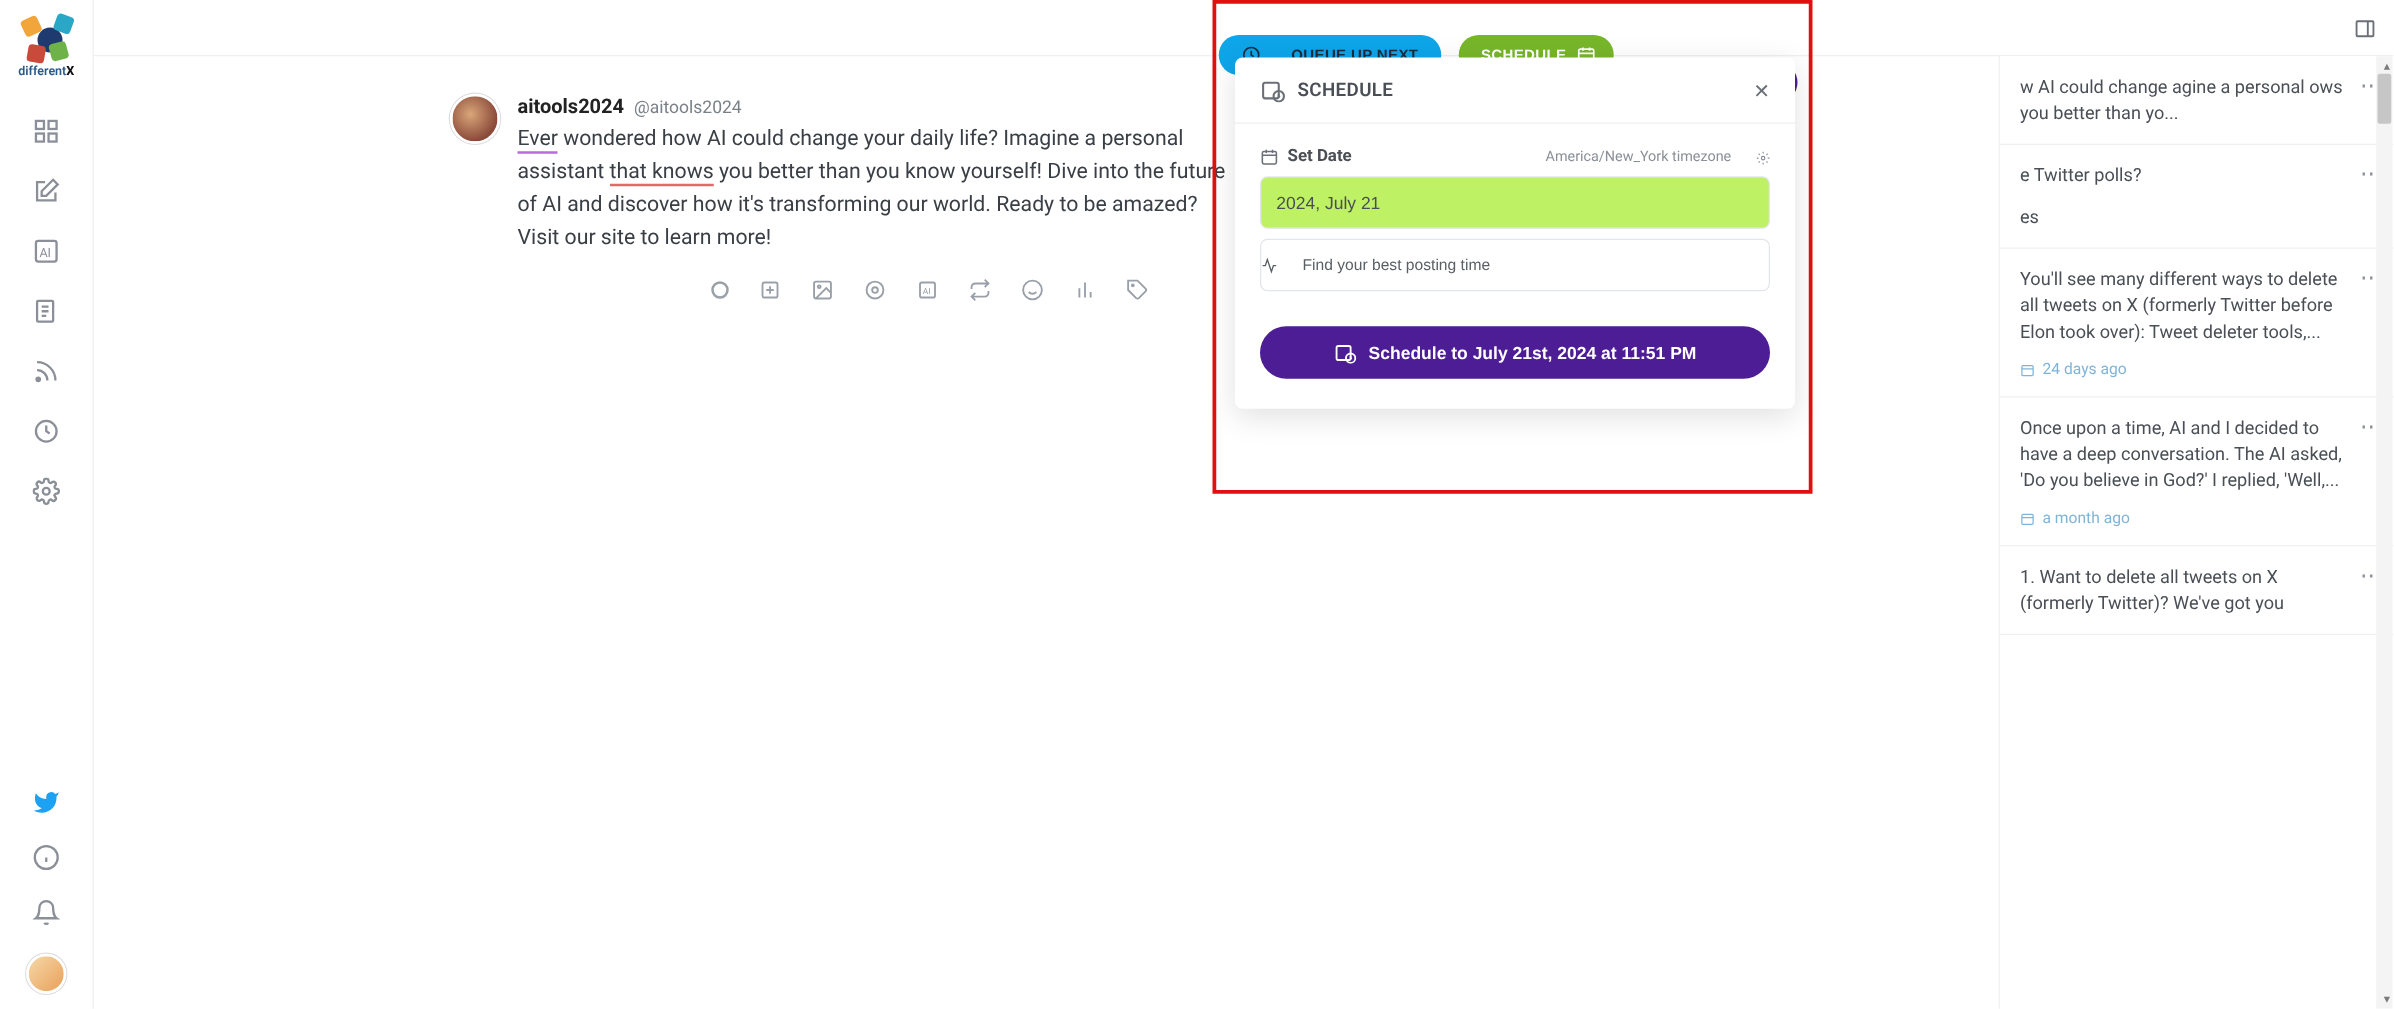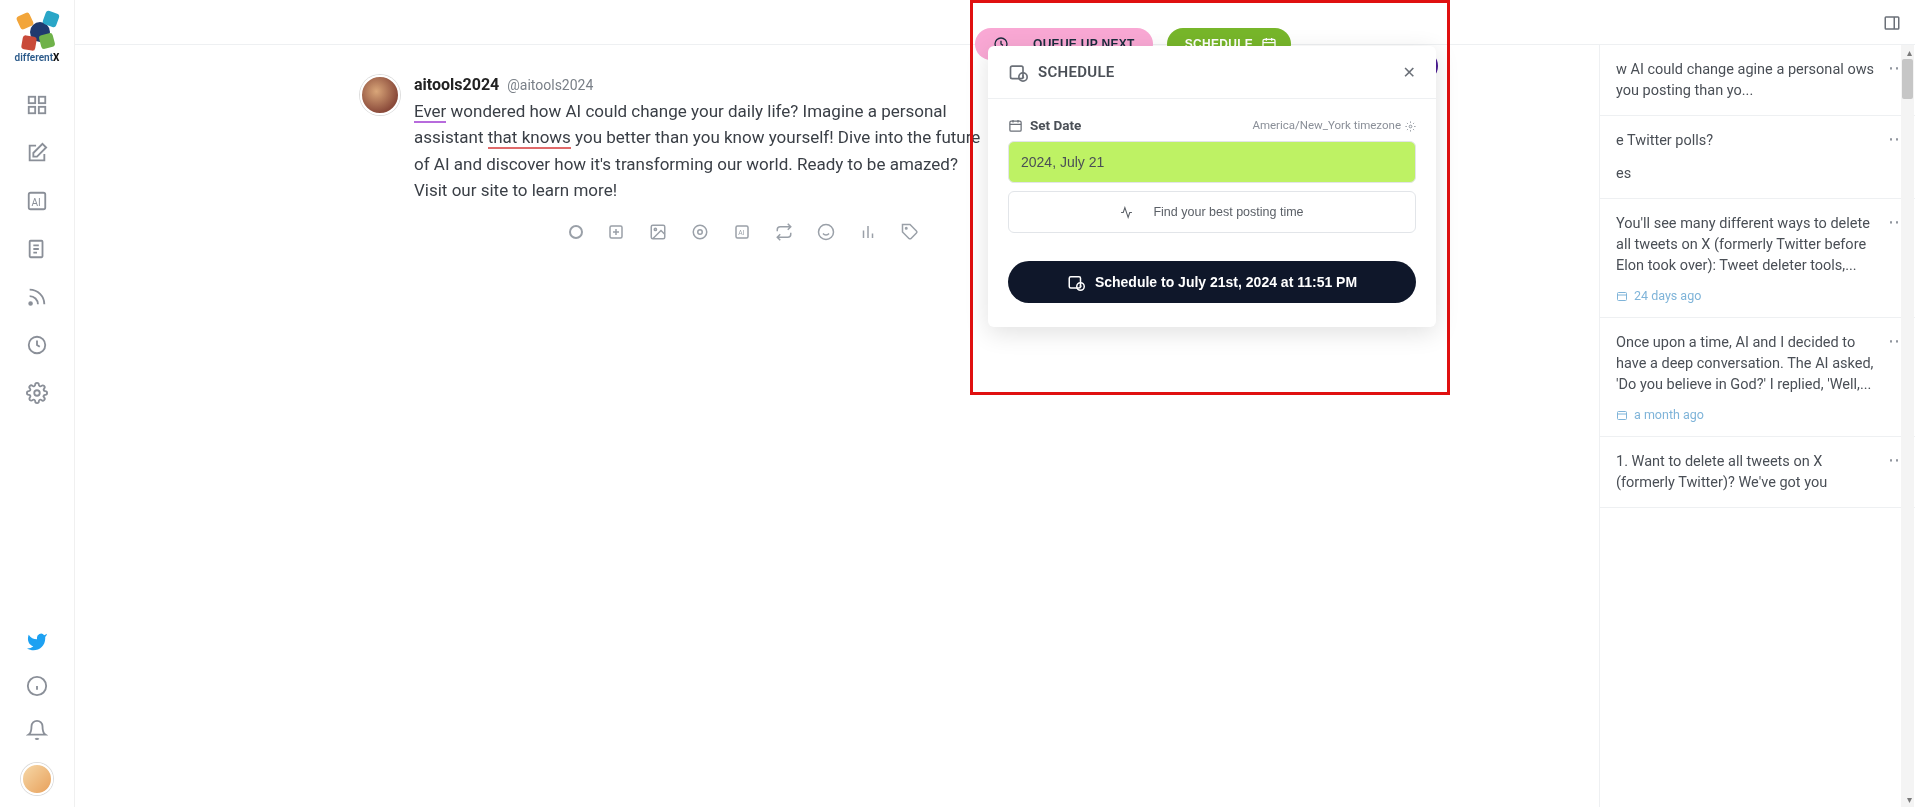--- a/index.html
+++ b/index.html
@@ -46,39 +46,39 @@
 .draft-date { margin-top: 12px; font-size: 12.5px; color: #7fb4d9; display: flex; align-items: center; gap: 6px; }
 .draft-dots { position: absolute; right: 8px; top: 12px; color: #8a8f98; font-size: 18px; letter-spacing: 1px; cursor: pointer; }
 .scrollbar-sim { position: absolute; right: 1px; top: 0; width: 13px; height: 100%; background: #f4f4f4; }
 .scrollthumb { position: absolute; right: 1px; top: 0; width: 11px; height: 40px; background: #c6c6c6; border-radius: 2px; }
 .scrollarrow { position: absolute; right: 2px; font-size: 10px; color: #7a7a7a; }
 .scrollarrow.down { bottom: 2px; }
 
 
 .action-row { position: absolute; left: 900px; top: 6px; display: flex; gap: 14px; align-items: center; z-index: 5; }
 .btn { display: inline-flex; align-items: center; gap: 8px; height: 32px; padding: 0 18px; border-radius: 16px; font-size: 12px; font-weight: 700; letter-spacing: 0.3px; cursor: pointer; border: none; }
-.btn-queue { background: #f9a8d4; color: #1a2c3d; gap: 24px; }
+.btn-queue { background: #0ea5e9; color: #1a2c3d; gap: 24px; }
 .btn-schedule { background: #77b62a; color: #fff; padding-right: 14px; }
 .btn-newdraft { background: #4c1d95; color: #129be0; margin-top: 44px; }
 .btn-schedule .cal-ic { width: 16px; height: 16px; }
 
 
 .panel { position: absolute; left: 913px; top: 46px; width: 448px; background: #fff; border-radius: 6px; box-shadow: 0 6px 24px rgba(0,0,0,0.12); z-index: 6; padding-bottom: 24px; }
 .panel-head { display: flex; align-items: center; justify-content: space-between; padding: 16px 20px; border-bottom: 1px solid #eef0f2; }
 .panel-title { font-size: 15px; font-weight: 600; color: #4a4f56; letter-spacing: 0.3px; display: flex; align-items: center; gap: 10px; }
 .panel-close { color: #6b7078; cursor: pointer; font-size: 16px; }
 .panel-body { padding: 18px 20px 0 20px; }
 .field-row { display: flex; justify-content: space-between; align-items: center; margin-bottom: 8px; }
 .field-label { font-size: 13.5px; font-weight: 700; color: #4a4f56; display: flex; align-items: center; gap: 7px; }
-.tz { font-size: 11.5px; color: #8a8f98; display: flex; align-items: flex-end; gap: 4px; }
+.tz { font-size: 11.5px; color: #8a8f98; display: flex; align-items: flex-end; gap: 20px; }
 .input { width: 100%; height: 42px; border: 1px solid #e2e5e9; border-radius: 6px; padding: 0 12px; font-size: 14px; color: #4a4f56; background: #bef264; }
 .time-row { display: flex; gap: 44px; margin-top: 8px; }
 .time-input { width: 200px; height: 42px; border: 1px solid #e2e5e9; border-radius: 6px; padding: 0 12px; font-size: 14px; color: #4a4f56; background: #fff; }
-.best-time { flex: 1; height: 42px; border: 1px solid #e2e5e9; border-radius: 6px; display: flex; align-items: center; justify-content: center; gap: 20px; font-size: 12.5px; color: #5a5f66; cursor: pointer; background: #fff; }
-.schedule-btn { margin: 28px 20px 0 20px; height: 42px; background: #0f172a; color: #fff; border: none; border-radius: 21px; width: calc(100% - 40px); font-size: 14px; font-weight: 600; display: flex; align-items: center; justify-content: center; gap: 10px; cursor: pointer; }
+.best-time { flex: 1; height: 42px; border: 1px solid #e2e5e9; border-radius: 6px; display: flex; align-items: center; justify-content: flex-start; gap: 20px; font-size: 12.5px; color: #5a5f66; cursor: pointer; background: #fff; }
+.schedule-btn { margin: 28px 20px 0 20px; height: 42px; background: #4c1d95; color: #fff; border: none; border-radius: 21px; width: calc(100% - 40px); font-size: 14px; font-weight: 600; display: flex; align-items: center; justify-content: center; gap: 10px; cursor: pointer; }
 
 .highlight-box { position: absolute; left: 895px; top: 0; width: 480px; height: 395px; border: 3px solid #e01010; z-index: 4; pointer-events: none; }
 
 .collapse-ic { position: absolute; right: 14px; top: 14px; width: 18px; height: 18px; color: #6b7078; cursor: pointer; z-index: 3; }
 .svgicon { display: block; }
 </style>
 </head>
 <body>
 
 <div class="sidebar">
@@ -265,21 +265,21 @@
           <circle cx="18" cy="18" r="5"></circle>
           <path d="M18 16v2l1 1"></path>
         </svg>
       <span>Schedule to July 21st, 2024 at 11:51 PM</span>
     </button>
   </div>
 
   <div class="right-col">
     <div class="draft-list" id="draft-list">
         <div class="draft">
-          <div class="draft-text">w AI could change agine a personal ows you posting than yo...</div>
+          <div class="draft-text">w AI could change agine a personal ows you better than yo...</div>
           <div class="draft-dots">⋯</div>
         </div>
         <div class="draft">
           <div class="draft-text">e Twitter polls?</div>
           <div class="draft-text" style="margin-top:12px">es</div>
           <div class="draft-dots">⋯</div>
         </div>
         <div class="draft">
           <div class="draft-text">You'll see many different ways to delete all tweets on X (formerly Twitter before Elon took over): Tweet deleter tools,...</div>
           <div class="draft-date"><svg width="12" height="12" viewBox="0 0 24 24" fill="none" stroke="#7fb4d9" stroke-width="2">

